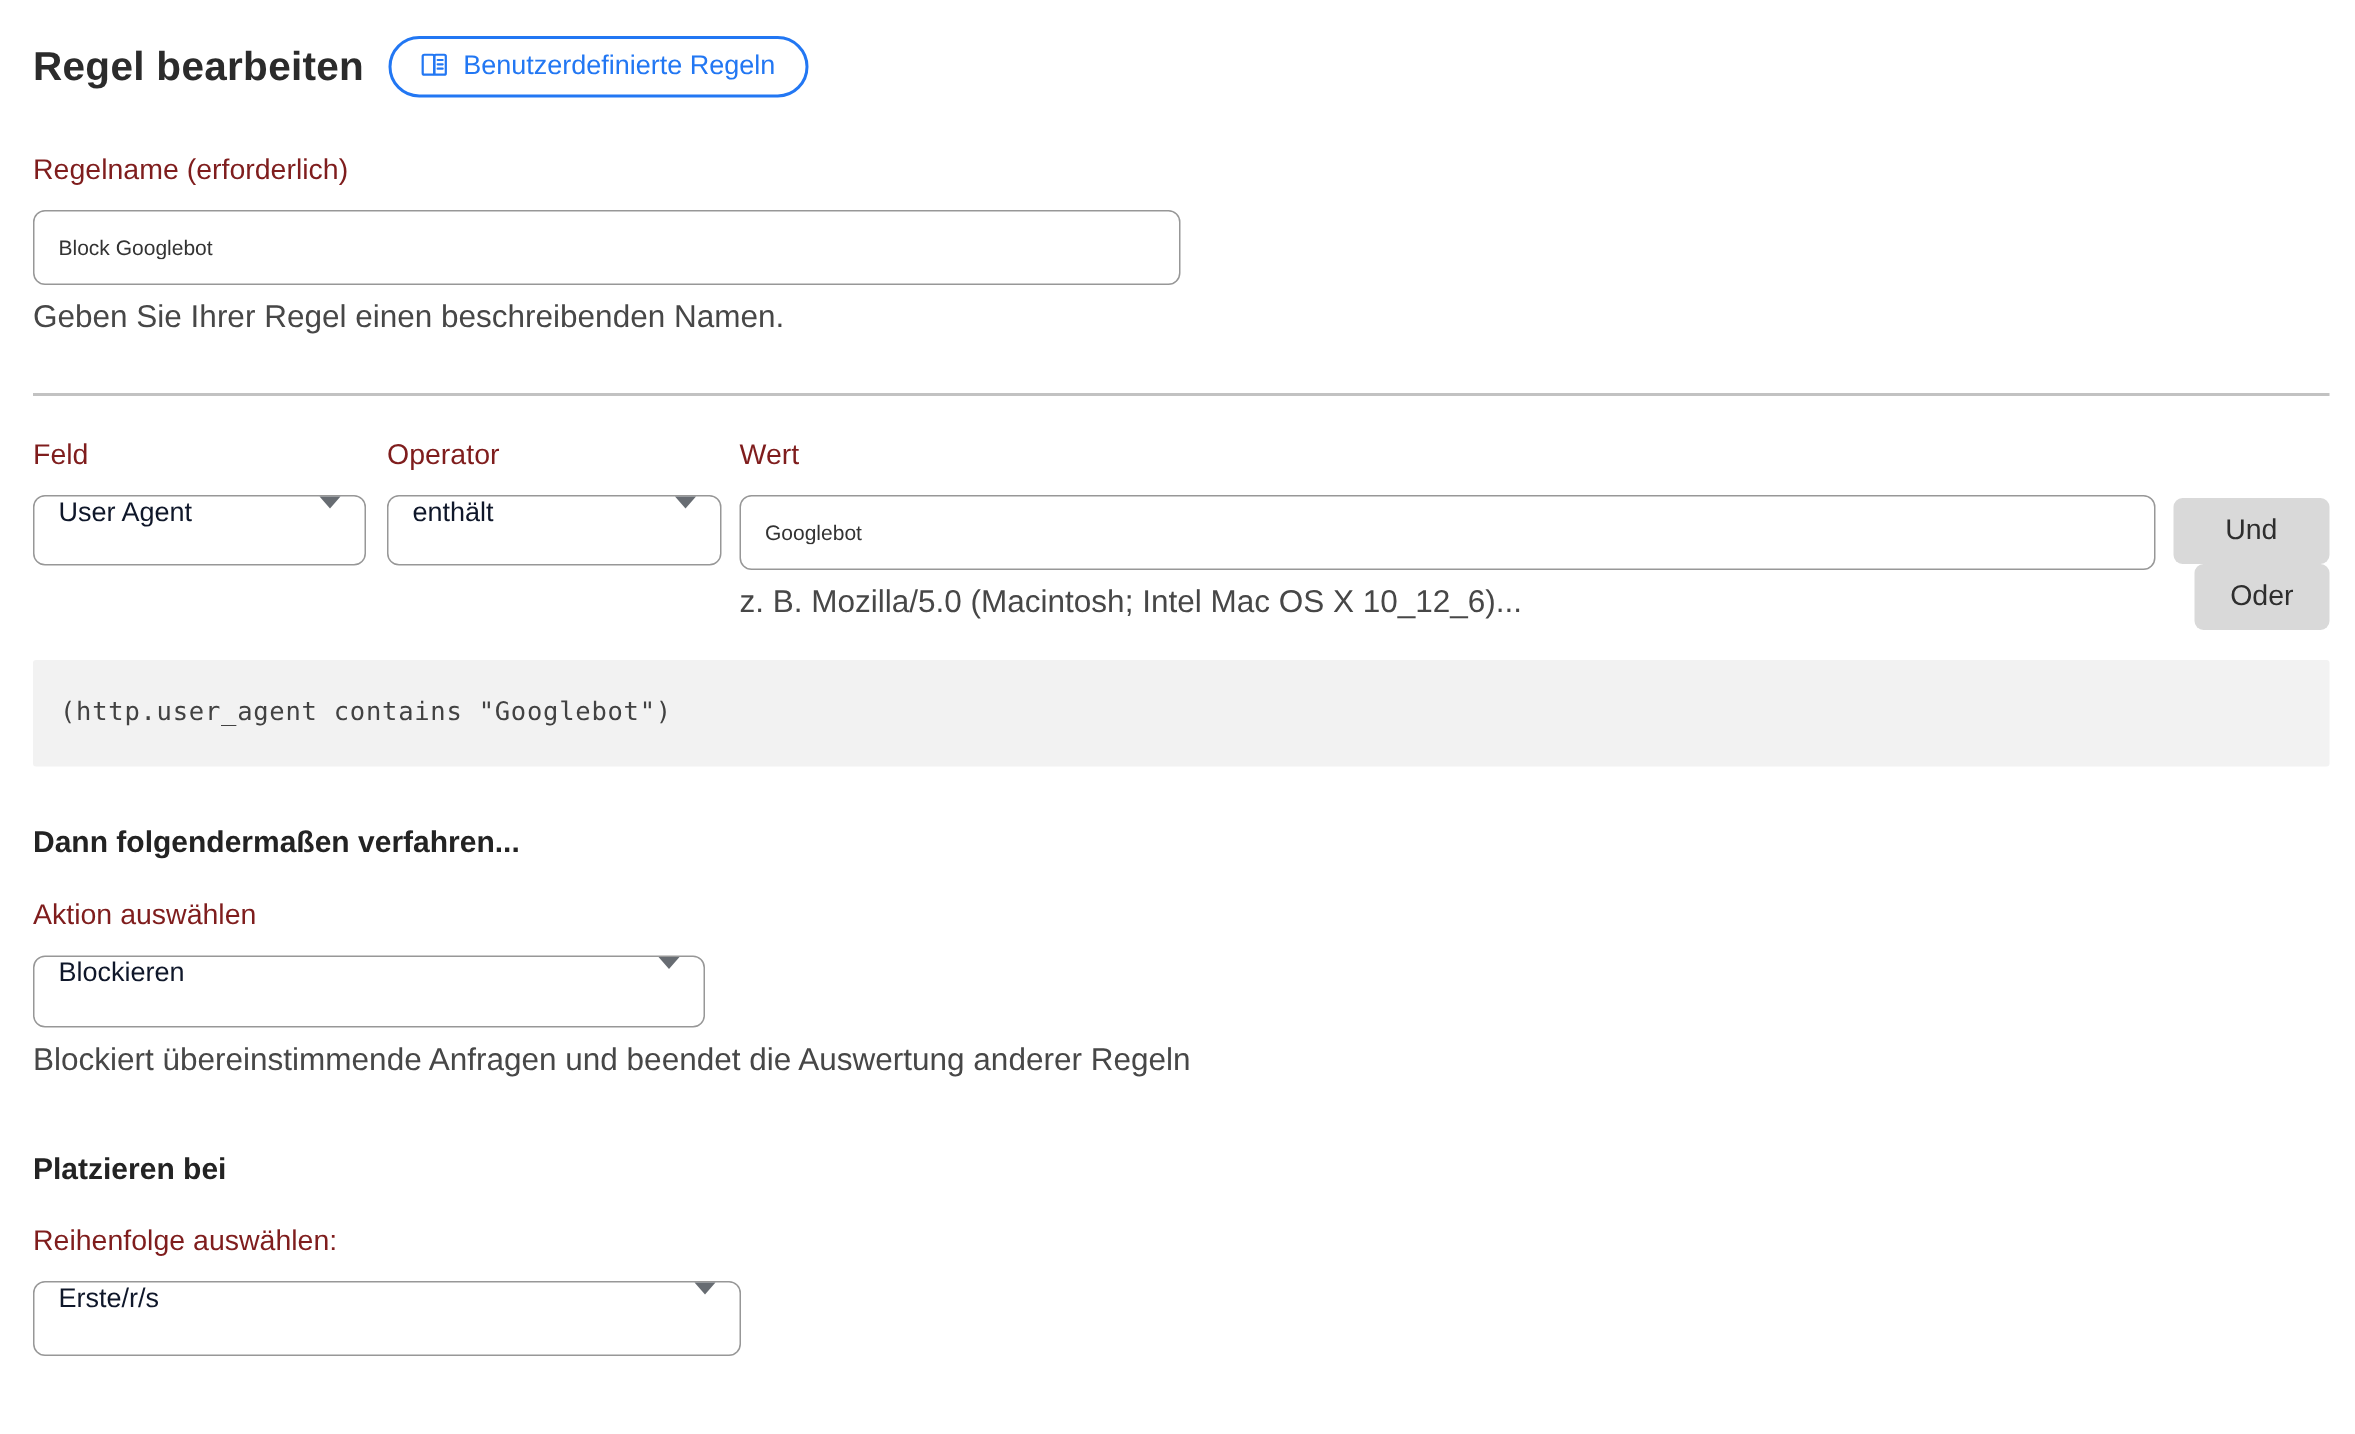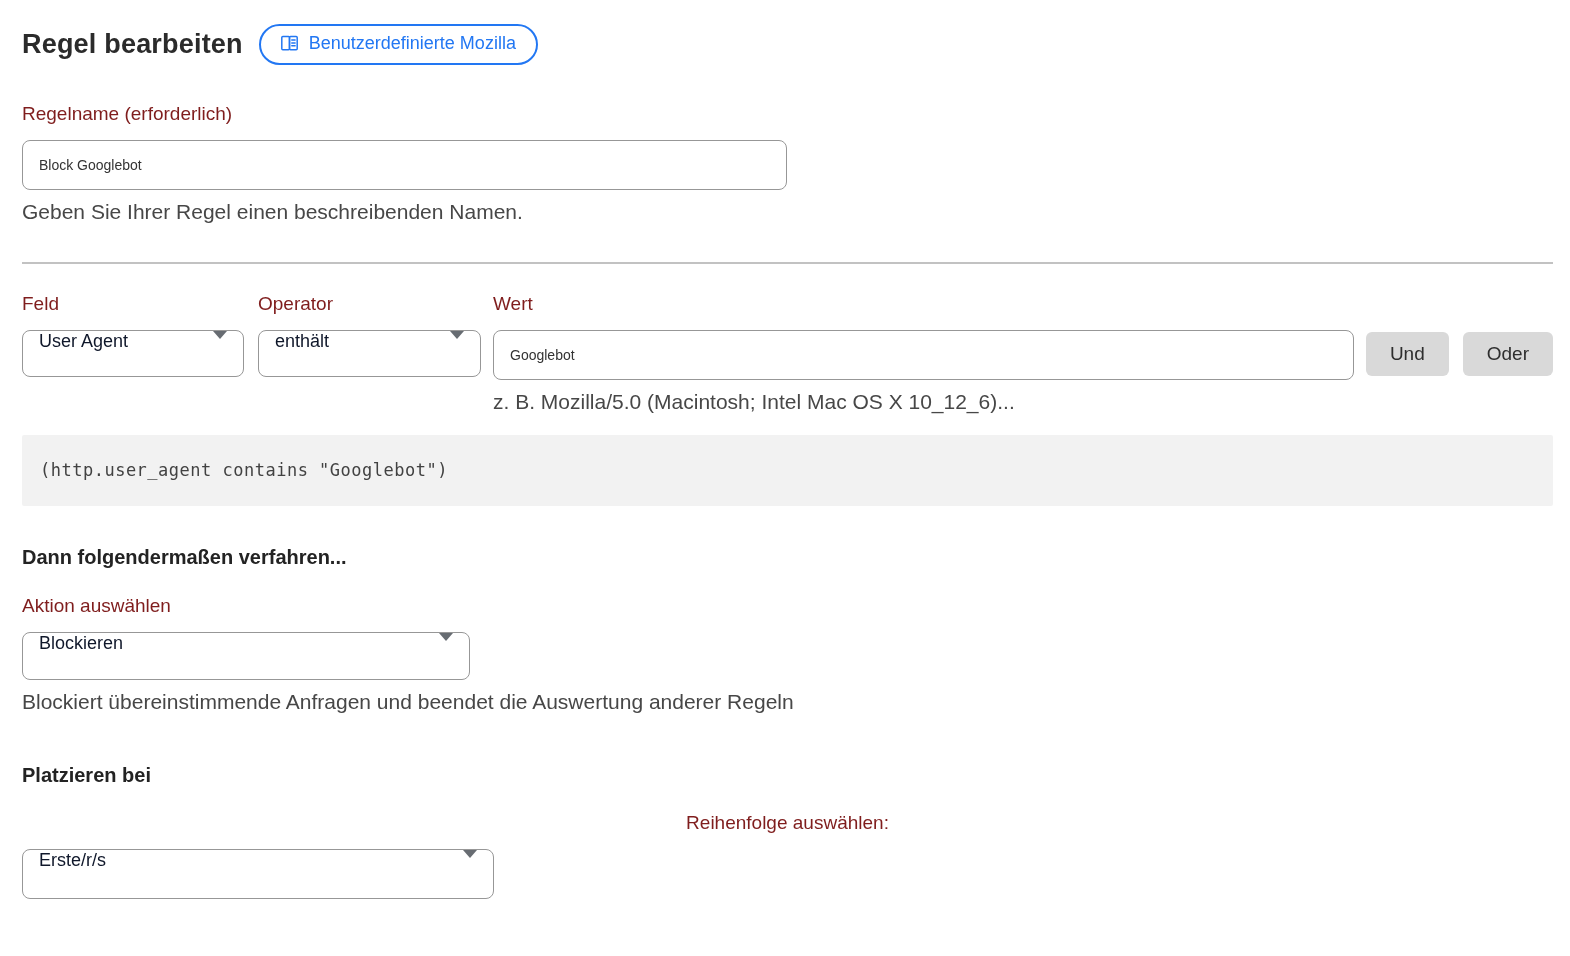--- a/index.html
+++ b/index.html
@@ -80,21 +80,21 @@
   
   .condition-row {
     display: flex;
     align-items: flex-start;
     margin-top: 27px;
   }
   .field-col { display: flex; flex-direction: column; }
   .col-field    { width: 222px; margin-right: 14px; }
   .col-operator { width: 223px; margin-right: 12px; }
   .col-value    { flex: 1; }
-  .col-buttons  { display: flex; padding-top: 41px; margin-left: 12px; }
+  .col-buttons  { display: flex; padding-top: 41px; margin-left: 12px; flex-direction: column; }
 
   .select-box {
     height: 47px;
     border: 1px solid #979797;
     border-radius: 8px;
     background: #ffffff;
     display: flex;
     align-items: flex-start;
     justify-content: space-between;
     padding: 0 16px;
@@ -159,39 +159,39 @@
   
   .section-heading {
     font-size: 20px;
     font-weight: 700;
     color: #232323;
     margin-top: 40px;
   }
   .action-label { margin-top: 24px; }
   .action-select { width: 448px; height: 48px; }
   .placement-heading { margin-top: 49px; }
-  .placement-label { margin-top: 23px; text-align: center; }
+  .placement-label { margin-top: 23px; }
   .order-select { width: 472px; height: 50px; }
 </style>
 </head>
 <body>
 
 <div class="page">
 
   <div class="header-row">
     <h1 class="page-title">Regel bearbeiten</h1>
     <button class="pill-btn">
       <span class="icon">
         <svg width="21" height="21" viewBox="0 0 24 24" fill="none" stroke="currentColor" stroke-width="1.7" stroke-linecap="round">
           <rect x="3.2" y="4" width="8.8" height="15.2" rx="1.2"></rect>
           <rect x="12" y="4" width="8.8" height="15.2" rx="1.2"></rect>
           <path d="M14.6 8h3.8M14.6 11.3h3.8M14.6 14.6h3.8"></path>
         </svg>
       </span>
-      <span>Benutzerdefinierte Mozilla</span>
+      <span>Benutzerdefinierte Regeln</span>
     </button>
   </div>
 
   <div>
     <div class="field-label">Regelname (erforderlich)</div>
     <div class="name-input-wrap">
       <input class="text-input" type="text" value="Block Googlebot" style="">
     </div>
     <div class="help-text">Geben Sie Ihrer Regel einen beschreibenden Namen.</div>
   </div>

